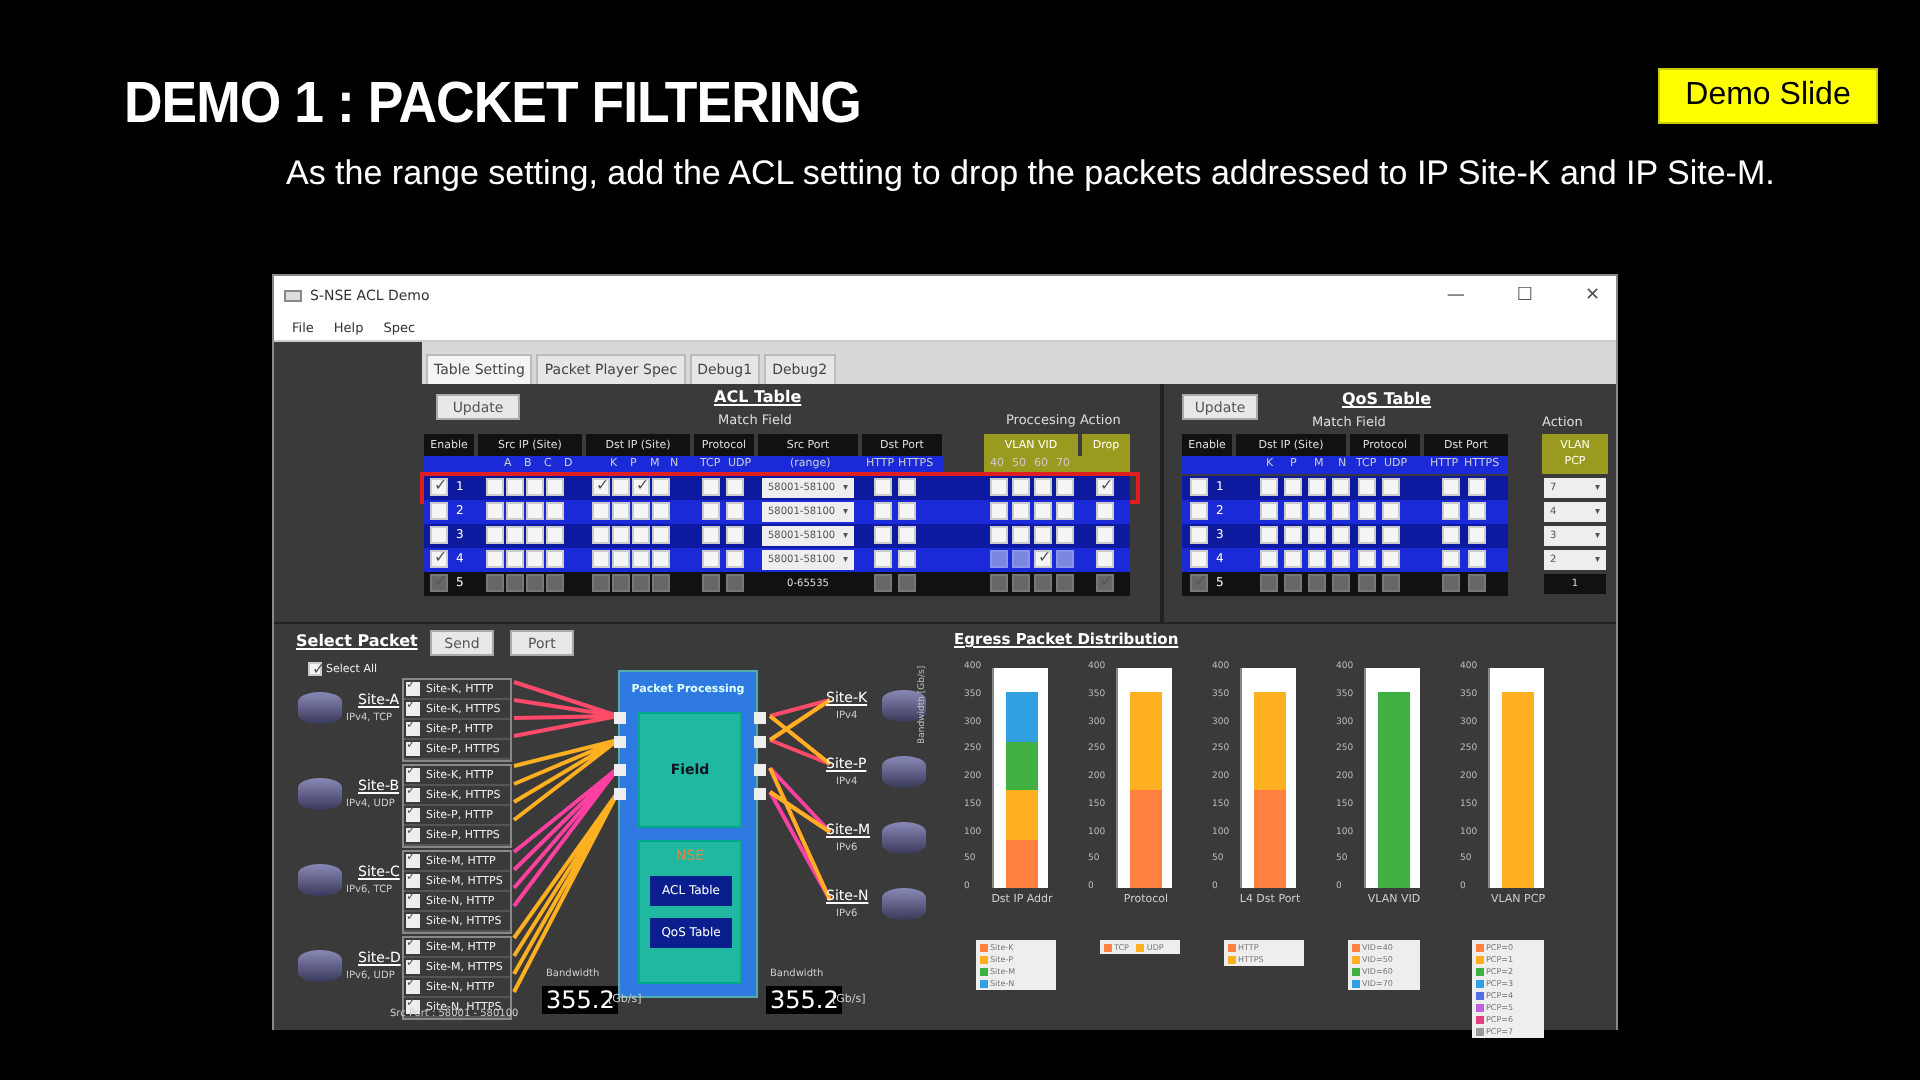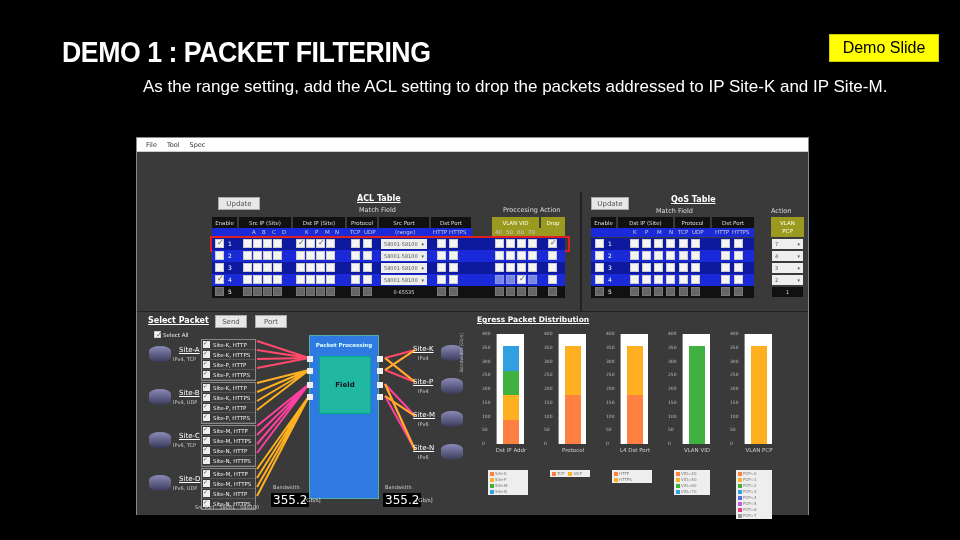--- a/index.html
+++ b/index.html
@@ -56,28 +56,43 @@
 svg.lines{position:absolute;left:0;top:0}
 </style>
 </head>
 <body>
 
 <div class="slide-title">DEMO 1 :  PACKET FILTERING</div>
 <div class="badge">Demo Slide</div>
 <div class="subtitle">As the range setting, add the ACL setting to drop the packets addressed to IP Site-K and IP Site-M.</div>
 
 <div class="win">
+  <div class="titlebar">
+    <span class="ico"></span>
+    <span>S-NSE ACL Demo</span>
+    <div class="winbtns">
+      <span>—</span>
+      <span>☐</span>
+      <span>✕</span>
+    </div>
+  </div>
   <div class="menubar">
     <span>File</span>
-    <span>Tool</span>
+    <span>Help</span>
     <span>Spec</span>
   </div>
 
 
   <div class="mainpane">
+    <div class="tabstrip" style="padding-left:2px">
+      <span class="tab active">Table Setting</span>
+      <span class="tab">Packet Player Spec</span>
+      <span class="tab">Debug1</span>
+      <span class="tab">Debug2</span>
+    </div>
     <div style="position:absolute;left:0;top:21px;width:597px;height:119px;background:#3a3a3a" id="tables-area">
 
       <div class="btnlight" style="position:absolute;left:7px;top:5px;width:42px;height:13px">Update</div>
       <div class="tbltitle" style="left:146px;top:2px">ACL Table</div>
       <div class="sublabel" style="left:148px;top:14px">Match Field</div>
       <div class="sublabel" style="left:292px;top:14px">Proccesing Action</div>
       <div id="acl-table">
           <div class="hdrcell" style="left: 1px; top: 25px; width: 25px;">Enable</div>
           <div class="hdrcell" style="left: 28px; top: 25px; width: 52px;">Src IP (Site)</div>
           <div class="hdrcell" style="left: 82px; top: 25px; width: 52px;">Dst IP (Site)</div>
@@ -433,20 +448,25 @@
         <path d="M248 46 L278 70 M248 58 L278 38" stroke="#ffb020"></path>
         <path d="M248 72 L278 138 M248 84 L278 104" stroke="#ffb020"></path>
       </g>
     </svg>
 
     <div class="ppbox">
       <div style="font-size:5.5px;font-weight:bold;text-align:center;margin-top:6px;color:#dff">Packet Processing</div>
       <div style="position:absolute;left:9px;top:20px;width:52px;height:58px;background:#20b8a0;border:1px solid #0a8;display:flex;align-items:center;justify-content:center;font-size:7px;font-weight:bold;color:#112">
         <span>Field</span>
       </div>
+      <div style="position:absolute;left:9px;top:84px;width:52px;height:72px;background:#20b8a0;border:1px solid #0a8">
+        <div style="text-align:center;font-size:7px;color:#d84;margin-top:3px">NSE</div>
+        <div style="position:absolute;left:5px;top:17px;width:41px;height:15px;background:#0a1e8e;font-size:6px;display:flex;align-items:center;justify-content:center">ACL Table</div>
+        <div style="position:absolute;left:5px;top:38px;width:41px;height:15px;background:#0a1e8e;font-size:6px;display:flex;align-items:center;justify-content:center">QoS Table</div>
+      </div>
       <div class="port" style="left:-3px;top:20px"></div>
       <div class="port" style="left:-3px;top:32px"></div>
       <div class="port" style="left:-3px;top:46px"></div>
       <div class="port" style="left:-3px;top:58px"></div>
       <div class="port" style="left:67px;top:20px"></div>
       <div class="port" style="left:67px;top:32px"></div>
       <div class="port" style="left:67px;top:46px"></div>
       <div class="port" style="left:67px;top:58px"></div>
     </div>
 

